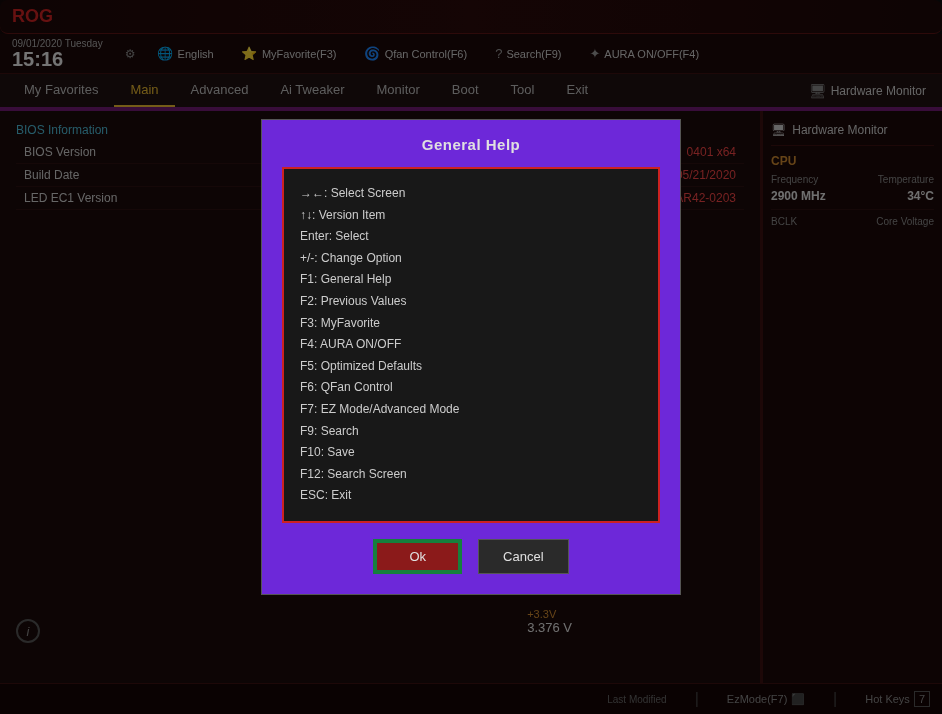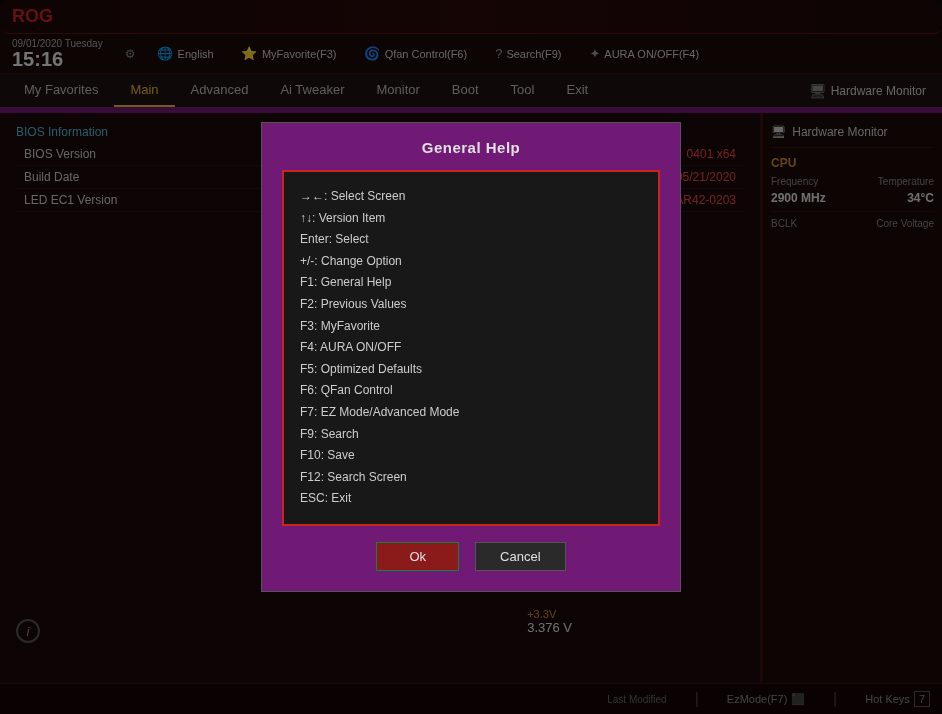--- a/index.html
+++ b/index.html
@@ -99,21 +99,21 @@
     }
 
     .toolbar-item-icon {
       color: #999;
       font-size: 13px;
     }
 
     
     .nav-bar {
       background: #1e1010;
-      border-bottom: 6px solid #701a75;
+      border-bottom: 4px solid #701a75;
       display: flex;
       align-items: stretch;
       padding: 0 8px;
     }
 
     .nav-item {
       color: #bbb;
       font-size: 13px;
       padding: 8px 16px;
       cursor: pointer;
@@ -310,21 +310,21 @@
       position: absolute;
       top: 0; left: 0; right: 0; bottom: 0;
       background: rgba(0, 0, 0, 0.5);
       z-index: 10;
       display: flex;
       align-items: center;
       justify-content: center;
     }
 
     .dialog-box {
-      background: #701a75;
+      background: #6d28d9;
       border: 1px solid #555;
       width: 420px;
       padding: 16px 20px 20px 20px;
       position: relative;
     }
 
     .dialog-title {
       color: #e0e0e0;
       font-size: 15px;
       font-weight: bold;
@@ -348,21 +348,21 @@
 
     .dialog-buttons {
       display: flex;
       justify-content: center;
       gap: 16px;
     }
 
     .btn-ok {
       background: #8b1a1a;
       color: #e0e0e0;
-      border: 1px solid #15803d;
+      border: 4px solid #15803d;
       padding: 6px 32px;
       font-size: 13px;
       cursor: pointer;
       min-width: 80px;
     }
 
     .btn-cancel {
       background: #2a2a2a;
       color: #e0e0e0;
       border: 1px solid #555;

